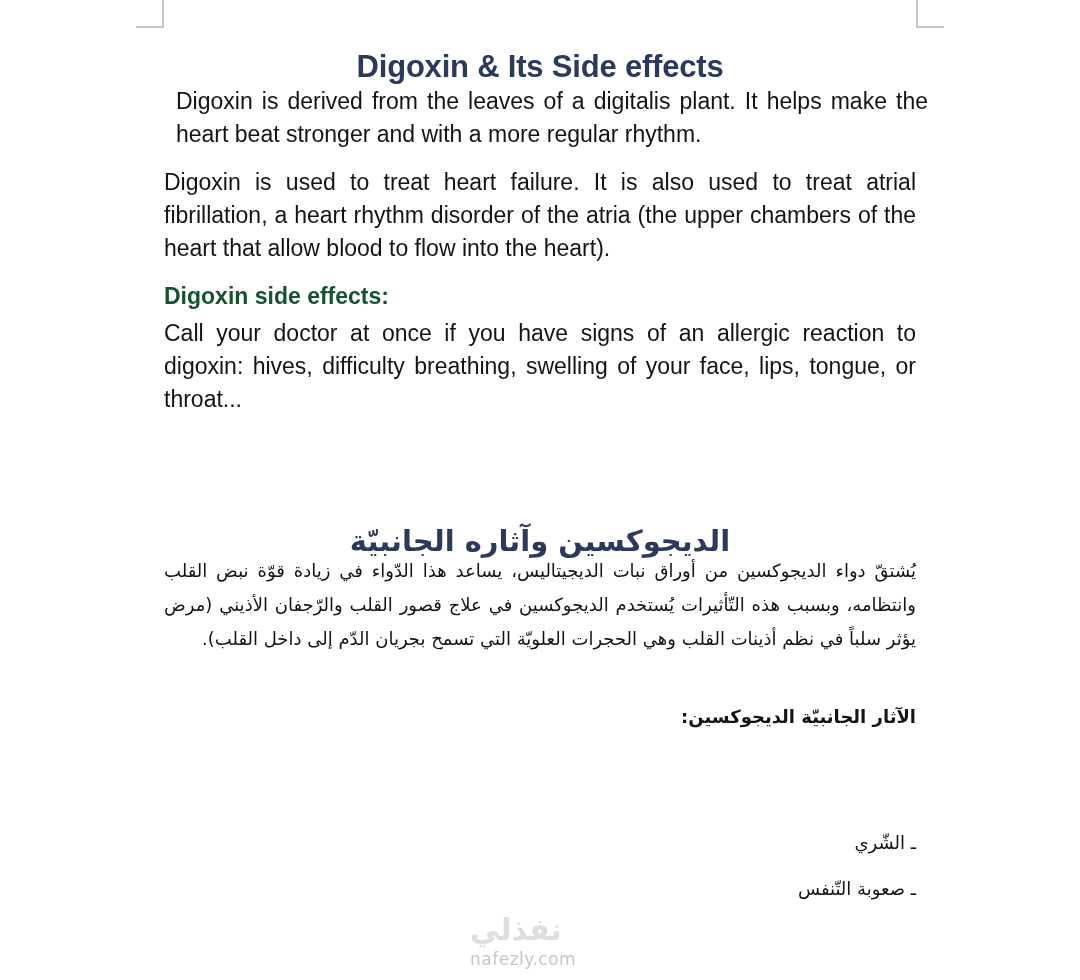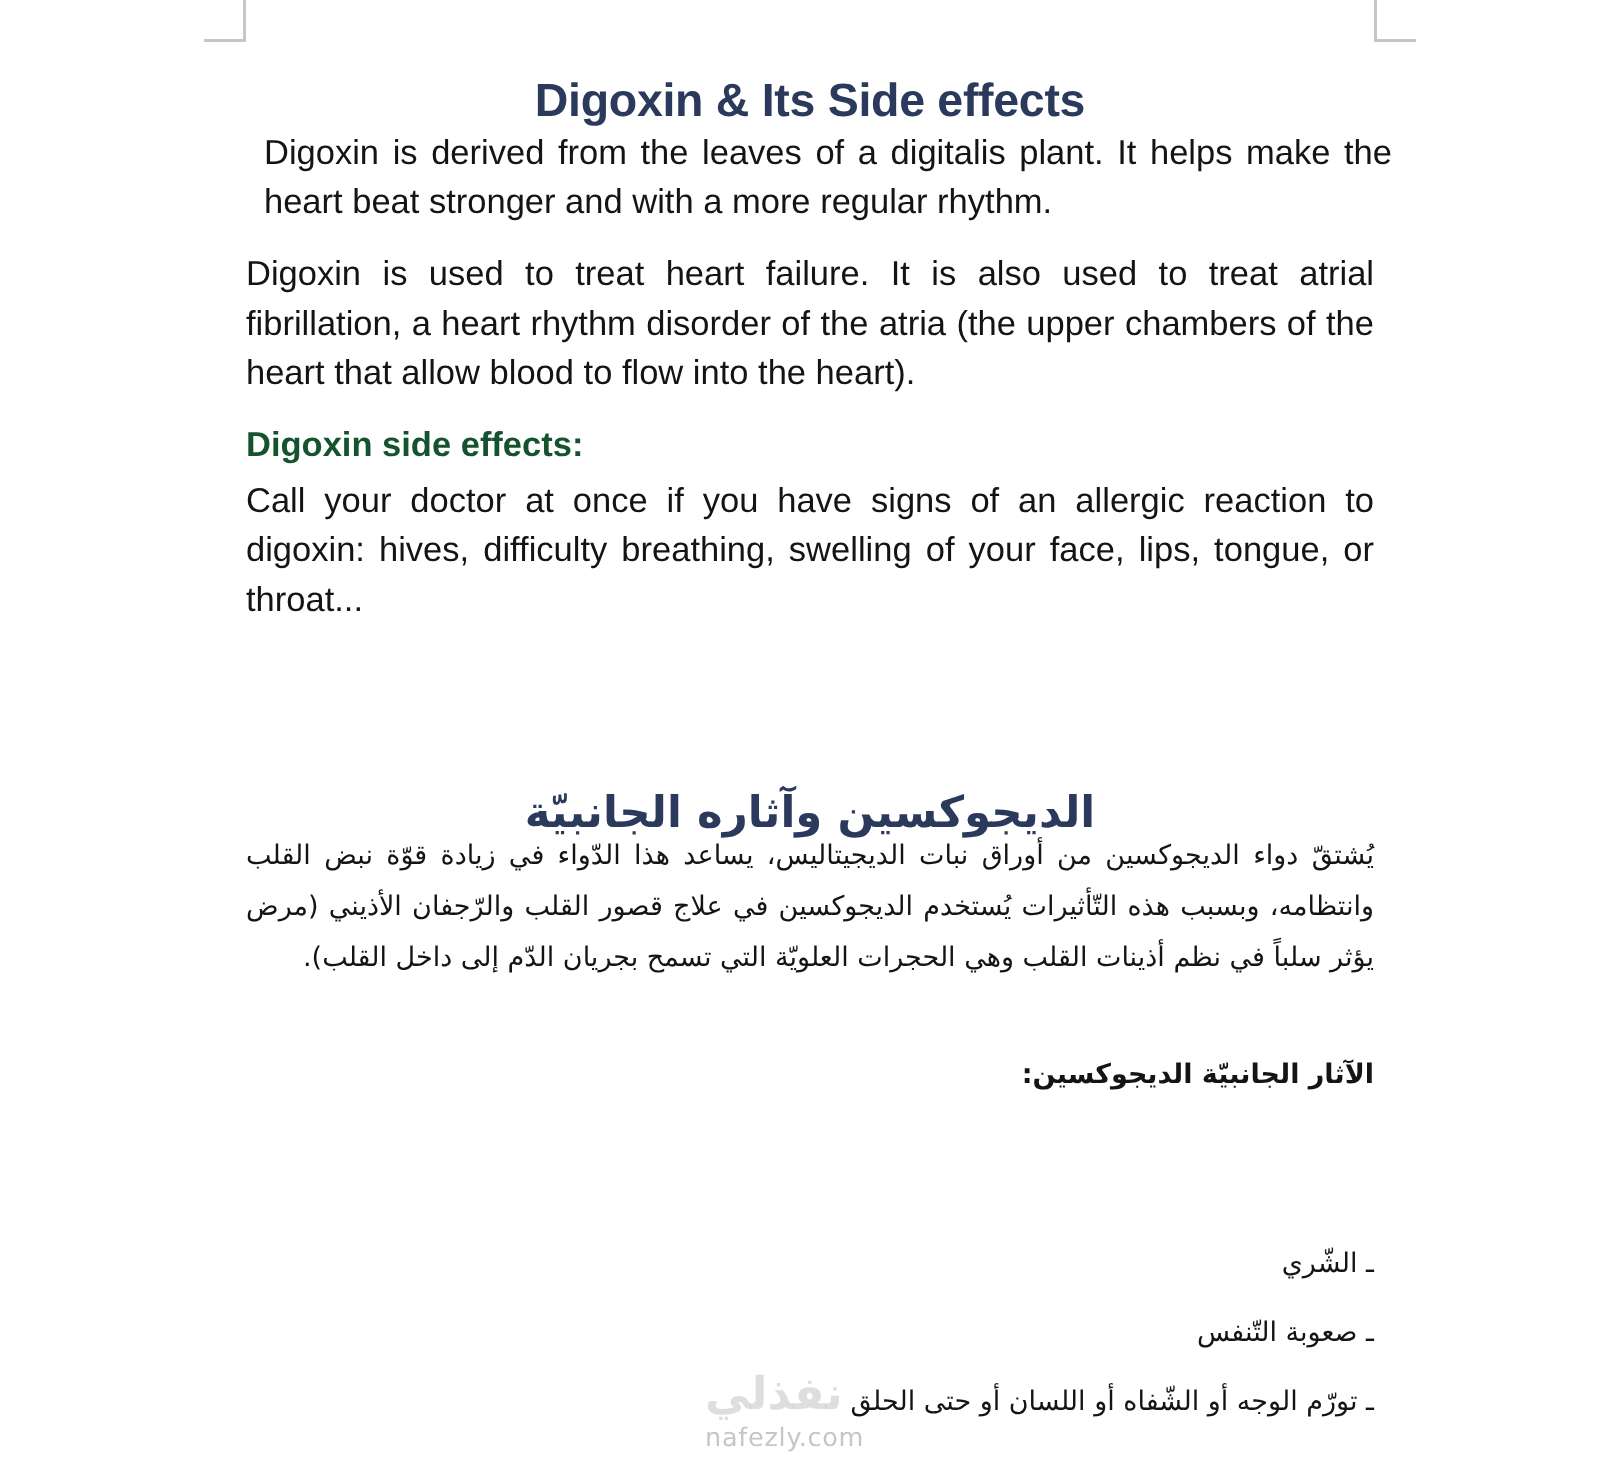--- a/index.html
+++ b/index.html
@@ -140,20 +140,19 @@
   <p class="para p3">Call your doctor at once if you have signs of an allergic reaction to digoxin: hives, difficulty breathing, swelling of your face, lips, tongue, or throat...</p>
 
   <h2 class="title-ar">الديجوكسين وآثاره الجانبيّة</h2>
 
   <p class="ar p4">يُشتقّ دواء الديجوكسين من أوراق نبات الديجيتاليس، يساعد هذا الدّواء في زيادة قوّة نبض القلب وانتظامه، وبسبب هذه التّأثيرات يُستخدم الديجوكسين في علاج قصور القلب والرّجفان الأذيني (مرض يؤثر سلباً في نظم أذينات القلب وهي الحجرات العلويّة التي تسمح بجريان الدّم إلى داخل القلب).</p>
   <div class="ar h-ar">الآثار الجانبيّة الديجوكسين:</div>
 
   <ul class="ar list-ar">
     <li>ـ الشّري</li>
     <li>ـ صعوبة التّنفس</li>
-    <li>ـ تورّم الوجه أو الشّفاه أو اللسان أو حتى الحلق</li>
   </ul>
 
   <div class="watermark">
     <div class="wm-ar">نفذلي</div>
     <div class="wm-en">nafezly.com</div>
   </div>
 </div>
 
 </body></html>

